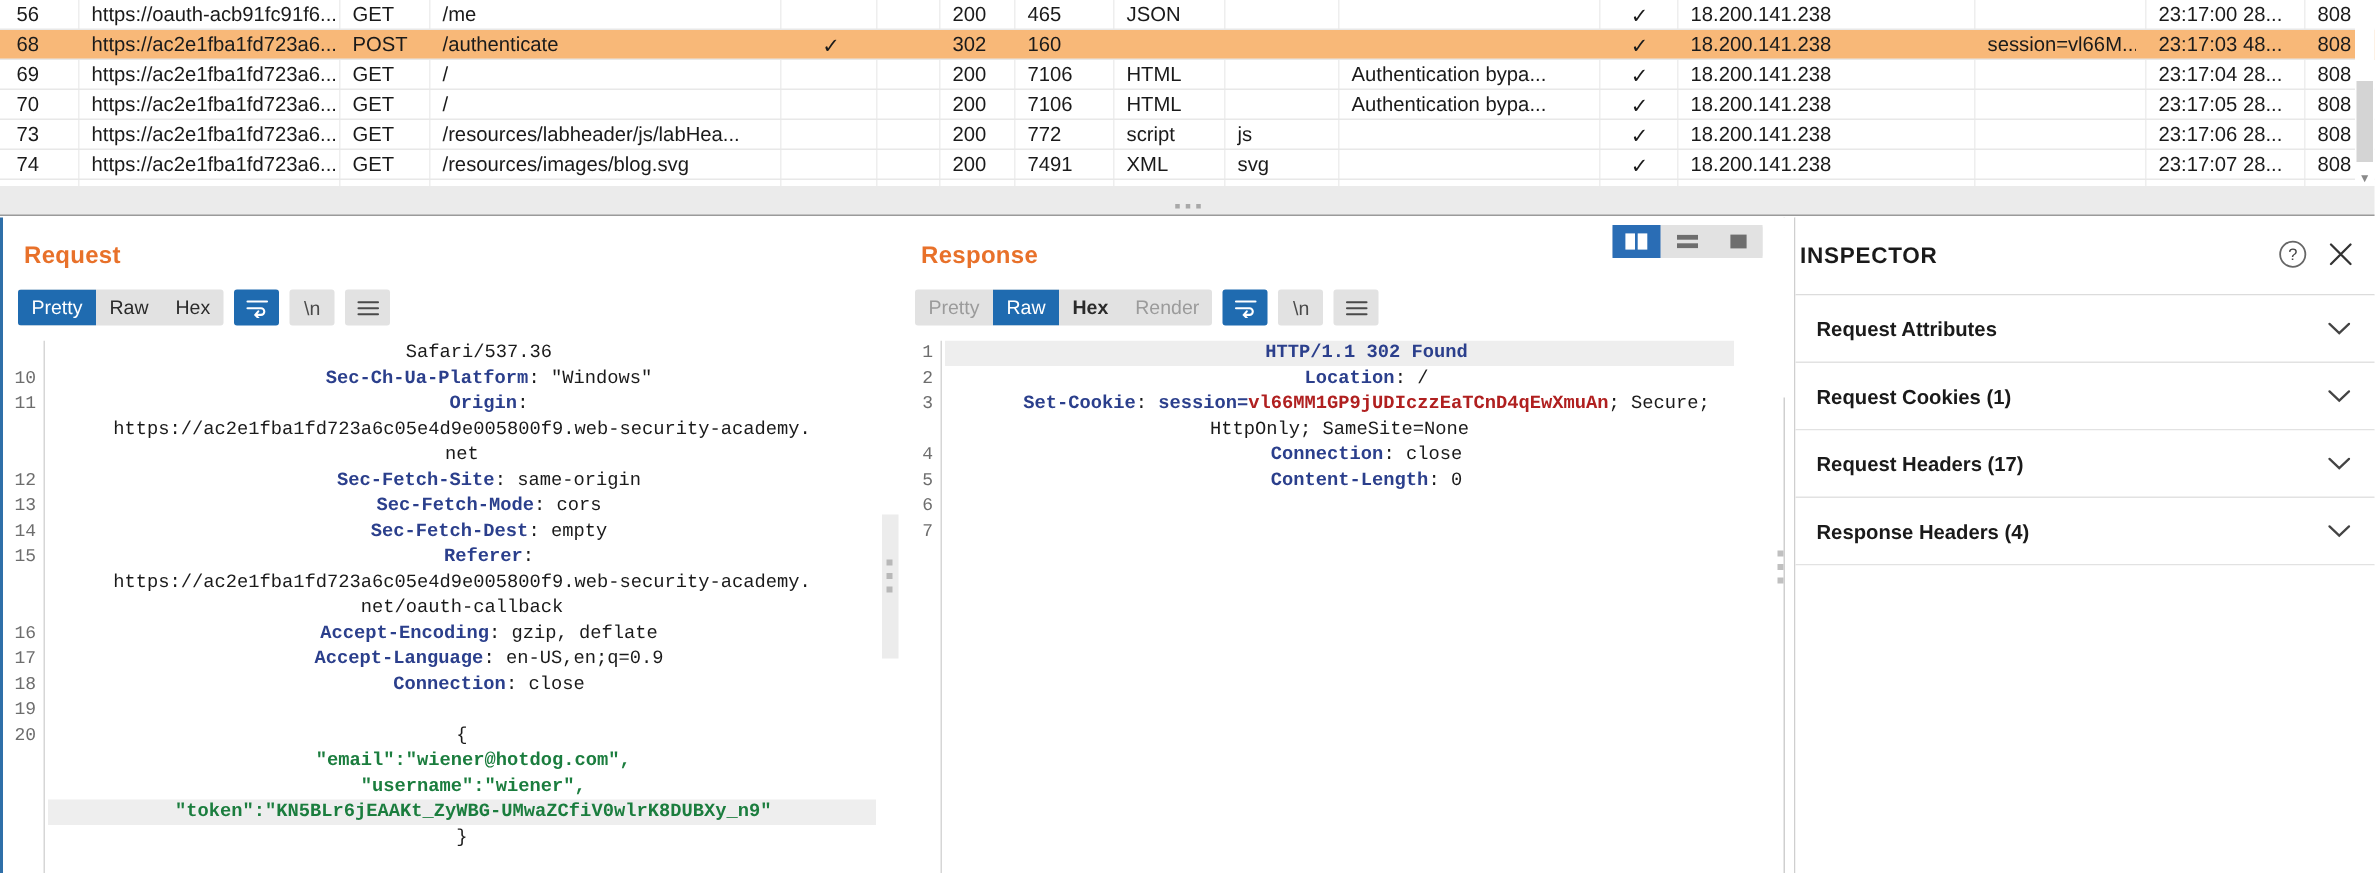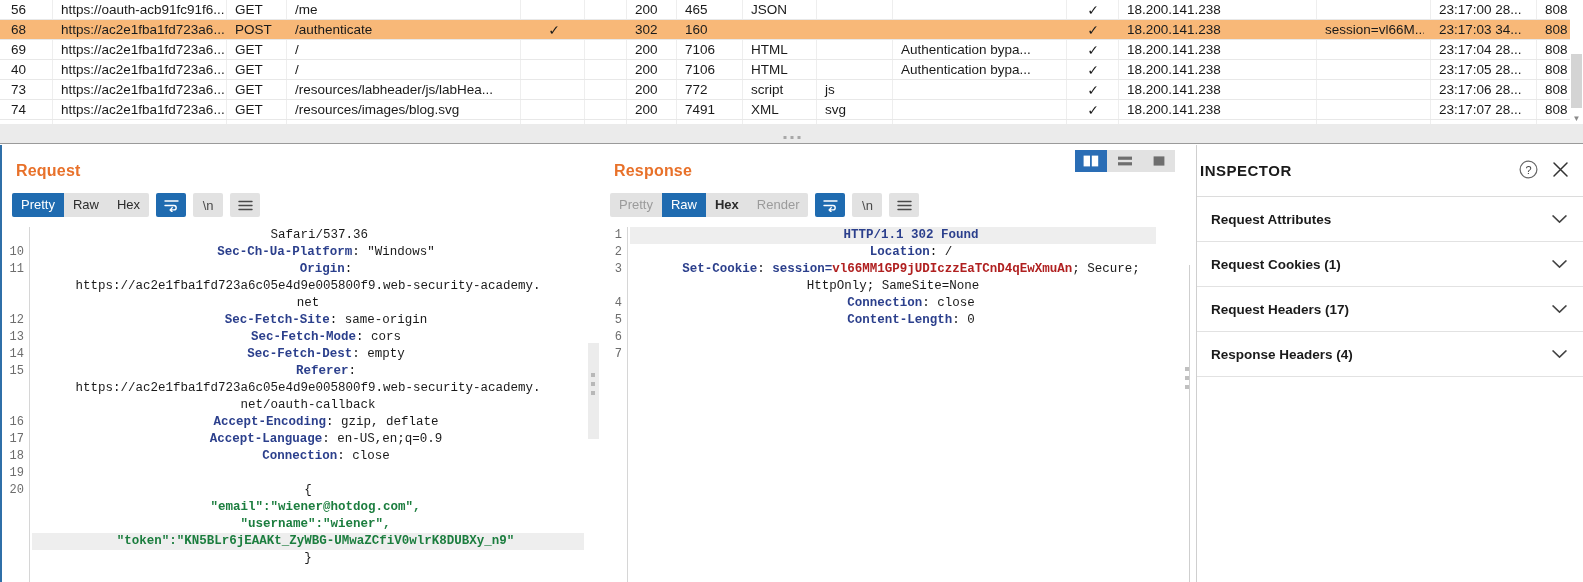--- a/index.html
+++ b/index.html
@@ -257,42 +257,42 @@
         <div class="cell c-url">/authenticate</div>
         <div class="cell c-edit tick">✓</div>
         <div class="cell c-stat">302</div>
         <div class="cell c-len">160</div>
         <div class="cell c-mime"></div>
         <div class="cell c-ext"></div>
         <div class="cell c-title"></div>
         <div class="cell c-tls tick">✓</div>
         <div class="cell c-ip">18.200.141.238</div>
         <div class="cell c-cook">session=vl66M...</div>
-        <div class="cell c-time">23:17:03 34...</div>
+        <div class="cell c-time">23:17:03 48...</div>
         <div class="cell c-port">808</div>
       </div>
       <div class="hrow">
         <div class="cell c-id">69</div>
         <div class="cell c-host">https://ac2e1fba1fd723a6...</div>
         <div class="cell c-meth">GET</div>
         <div class="cell c-url">/</div>
         <div class="cell c-edit tick"></div>
         <div class="cell c-stat">200</div>
         <div class="cell c-len">7106</div>
         <div class="cell c-mime">HTML</div>
         <div class="cell c-ext"></div>
         <div class="cell c-title">Authentication bypa...</div>
         <div class="cell c-tls tick">✓</div>
         <div class="cell c-ip">18.200.141.238</div>
         <div class="cell c-cook"></div>
         <div class="cell c-time">23:17:04 28...</div>
         <div class="cell c-port">808</div>
       </div>
       <div class="hrow">
-        <div class="cell c-id">40</div>
+        <div class="cell c-id">70</div>
         <div class="cell c-host">https://ac2e1fba1fd723a6...</div>
         <div class="cell c-meth">GET</div>
         <div class="cell c-url">/</div>
         <div class="cell c-edit tick"></div>
         <div class="cell c-stat">200</div>
         <div class="cell c-len">7106</div>
         <div class="cell c-mime">HTML</div>
         <div class="cell c-ext"></div>
         <div class="cell c-title">Authentication bypa...</div>
         <div class="cell c-tls tick">✓</div>

